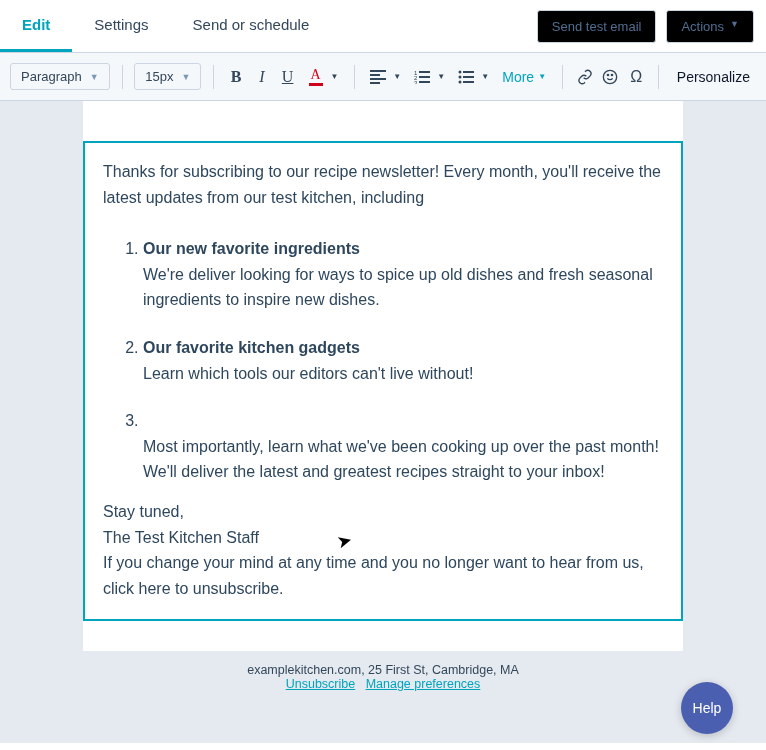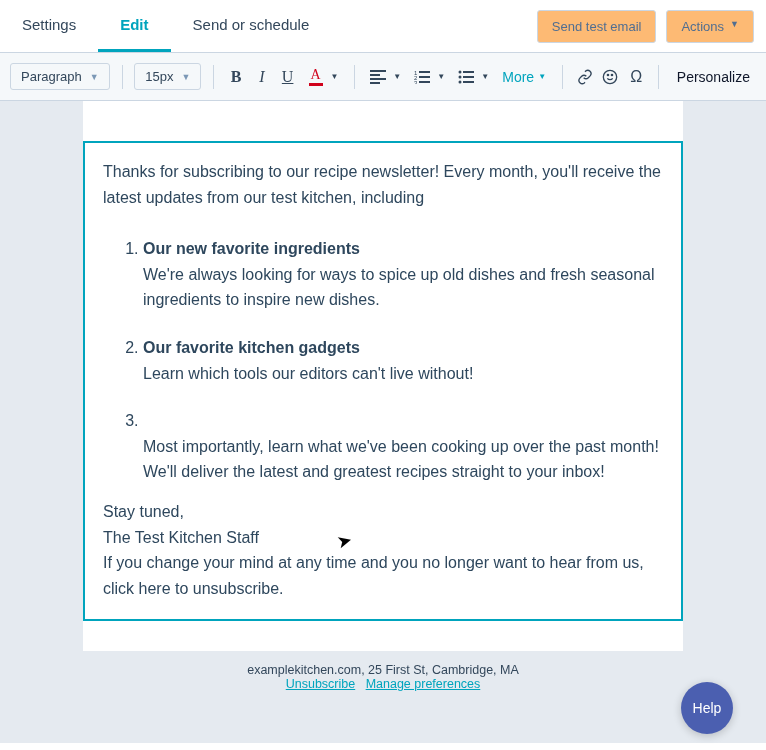--- a/index.html
+++ b/index.html
@@ -6,21 +6,21 @@
   html, body { width: 766px; height: 750px; font-family: -apple-system, BlinkMacSystemFont, "Segoe UI", Helvetica, Arial, sans-serif; background:#fff; }
 
   
   .topbar { display:flex; align-items:stretch; border-bottom:1px solid #cbd6e2; height:53px; padding:0 12px 0 0; }
   .tabs { display:flex; align-items:stretch; }
   .tab { display:flex; align-items:center; padding:0 22px; font-size:15px; color:#33475b; cursor:pointer; }
   .tab.active { color:#00a4bd; border-bottom:3px solid #00a4bd; font-weight:600; }
   .tab:not(.active) { border-bottom:3px solid transparent; }
   .topbar-spacer { flex:1; }
   .top-actions { display:flex; align-items:center; gap:10px; }
-  .btn { background:#fdba74; border:1px solid #cbd6e2; border-radius:3px; color:#506e91; font-size:13px; padding:8px 14px; cursor:pointer; display:flex; gap:6px; }
+  .btn { background:#000000; border:1px solid #cbd6e2; border-radius:3px; color:#506e91; font-size:13px; padding:8px 14px; cursor:pointer; display:flex; gap:6px; }
   .btn .caret { font-size:9px; }
 
   
   .toolbar { display:flex; align-items:center; height:48px; background:#f5f8fa; border-bottom:1px solid #cbd6e2; padding:0 10px; gap:6px; }
   .field-sel { display:flex; align-items:center; gap:8px; background:#f5f8fa; border:1px solid #cbd6e2; border-radius:3px; padding:5px 10px; color:#33475b; font-size:13px; cursor:pointer; }
   .field-sel .caret { font-size:9px; color:#7c98b6; }
   .vsep { width:1px; height:24px; background:#cbd6e2; margin:0 6px; }
   .ticon { width:28px; height:28px; display:flex; align-items:center; justify-content:center; color:#33475b; cursor:pointer; border-radius:3px; font-size:15px; position:relative; }
   .ticon-pair { display:flex; align-items:center; gap:0; }
   .ticon-pair .main { width:24px; }
@@ -55,22 +55,22 @@
   .help-bubble { position:fixed; right:33px; bottom:16px; width:52px; height:52px; border-radius:26px; background:#4b5fb0; color:#fff; display:flex; align-items:center; justify-content:center; font-size:14px; cursor:pointer; box-shadow:0 2px 8px rgba(0,0,0,.2);}
 
   
   .cursor-glyph { position:absolute; font-size:18px; color:#000; pointer-events:none; transform:rotate(-15deg);}
 </style>
 </head>
 <body>
 
 <div class="topbar">
   <div class="tabs">
+    <div class="tab active">Edit</div>
     <div class="tab">Settings</div>
-    <div class="tab active">Edit</div>
     <div class="tab">Send or schedule</div>
   </div>
   <div class="topbar-spacer"></div>
   <div class="top-actions">
     <button class="btn">
         <span>Send test email</span>
       </button>
     <button class="btn">
         <span>Actions</span>
         <span class="caret">▼</span>
@@ -183,21 +183,21 @@
 </div>
 
 <div class="canvas-area">
   <div class="page">
     <div class="page-top"></div>
     <div class="content-block" style="position:relative;">
       <p>Thanks for subscribing to our recipe newsletter! Every month, you'll receive the latest updates from our test kitchen, including</p>
       <ol>
         <li>
           <span class="hd">Our new favorite ingredients</span><br>
-          <span>We're always looking for ways to spice up old dishes and fresh seasonal ingredients to inspire new dishes.</span>
+          <span>We're deliver looking for ways to spice up old dishes and fresh seasonal ingredients to inspire new dishes.</span>
         </li>
         <li>
           <span class="hd">Our favorite kitchen gadgets</span><br>
           <span>Learn which tools our editors can't live without!</span>
         </li>
         <li>
           <br>
           <span>Most importantly, learn what we've been cooking up over the past month! We'll deliver the latest and greatest recipes straight to your inbox!</span>
         </li>
       </ol>

